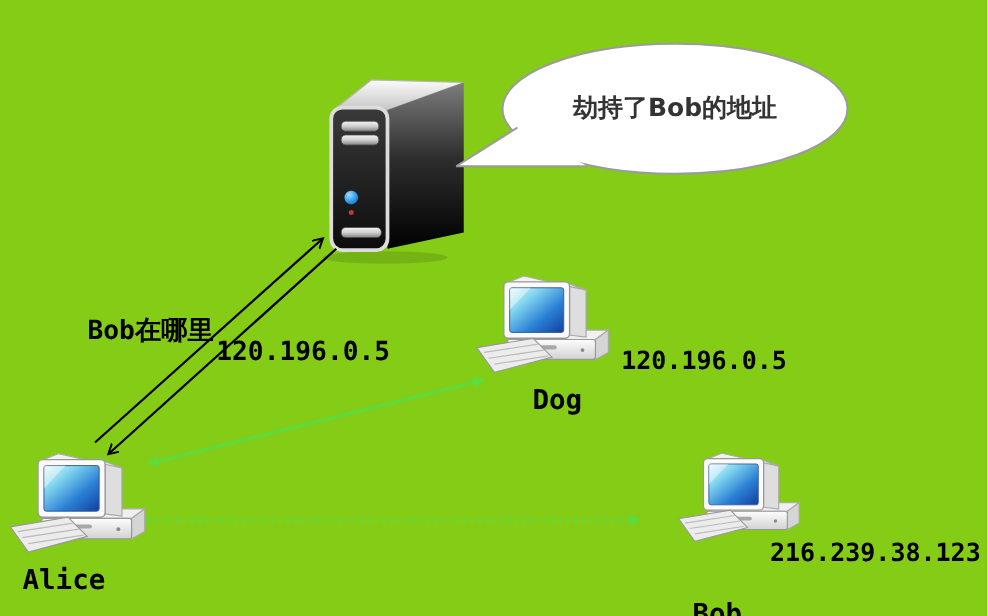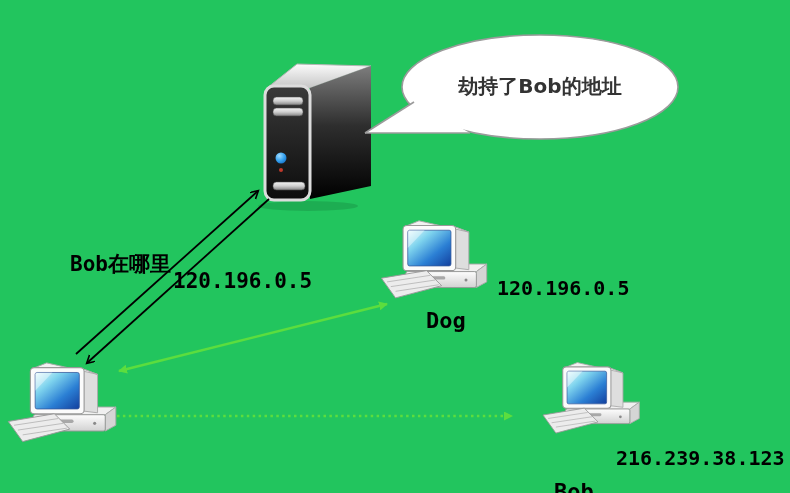--- a/index.html
+++ b/index.html
@@ -1,19 +1,19 @@
 <!DOCTYPE html>
 <html><head>
 <meta charset="utf-8">
 <style>
   html,body{margin:0;padding:0;background:#ffffff;}
   .canvas{
     position:relative;
     width:790px;height:493px;
-    background:#22c55e;
+    background:#84cc16;
     overflow:hidden;
     font-family:"DejaVu Sans Mono","Liberation Mono",monospace;
   }
   .abs{position:absolute;}
   svg{display:block;}
   .node-name{
     font-size:22px;
     font-weight:bold;
     color:#000;
     white-space:nowrap;
@@ -163,18 +163,19 @@
   <div class="abs bubble-text-box">劫持了Bob的地址</div>
 
   <div class="abs query-label" style="left:70px;top:250px;">Bob在哪里</div>
 
   <div class="abs response-label" style="left:173px;top:269px;">120.196.0.5</div>
 
   <div class="abs ip-label" style="left:497px;top:276px;">120.196.0.5</div>
 
   <div class="abs node-name" style="left:426px;top:308px;">Dog</div>
 
+  <div class="abs node-name" style="left:18px;top:452px;">Alice</div>
 
-  <div class="abs ip-label" style="left:616px;top:430px;margin-top:16px;">216.239.38.123</div>
+  <div class="abs ip-label" style="left:616px;top:430px;">216.239.38.123</div>
 
   <div class="abs node-name" style="left:554px;top:479px;">Bob</div>
 
 </div>
 
 </body></html>

